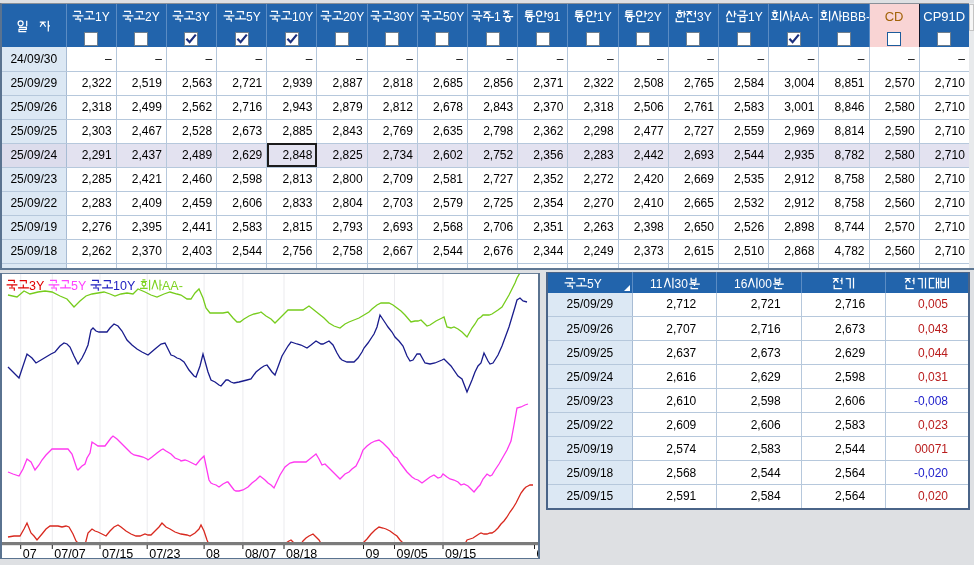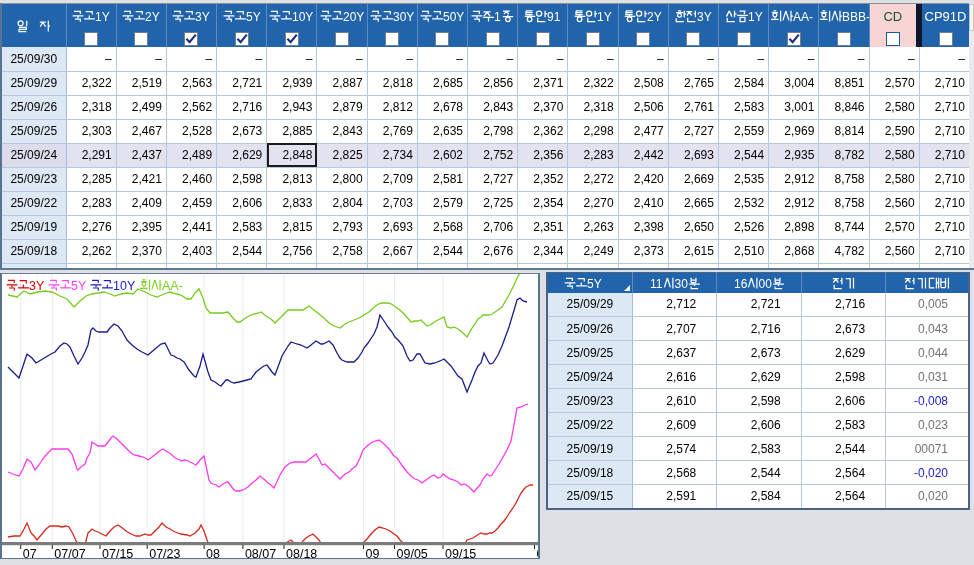--- a/index.html
+++ b/index.html
@@ -5,21 +5,21 @@
  font-family:"Liberation Sans",sans-serif;font-size:12px;color:#000;position:relative}
 svg.kl{display:inline-block;vertical-align:middle}
 svg.kl use{fill:none;stroke:currentColor;stroke-width:1.25;stroke-linecap:butt}
 svg.kl text{fill:currentColor;stroke:none;font-family:"Liberation Sans",sans-serif}
 #t1wrap{position:absolute;left:0;top:3px;width:969px;height:265px;overflow:hidden;
  border-left:2px solid #5a7390;border-top:1px solid #8a9098;background:#fff}
 #t1{border-collapse:collapse;table-layout:fixed;width:967px}
 #t1 th,#t1 td{overflow:hidden;white-space:nowrap}
 .hr th{background:#2264ac;color:#fff;height:43px;vertical-align:top;position:relative;
  border-right:1px solid #5b8cc4;font-weight:normal}
-.hr th.cdh{background:#f9d4d4;color:#14532d;border-right:6px solid #0f172a}
+.hr th.cdh{background:#f9d4d4;color:#a16207;border-right:1px solid #0f172a}
 .hfirst{vertical-align:middle!important}
 .ilja{text-align:center;margin-top:0}
 .hl{text-align:center;margin-top:5px;height:19px}
 .hk{text-align:center;margin-top:4px}
 .cb{display:inline-block;width:14px;height:14px;background:#fff;border:1px solid #6e7e8e;
  vertical-align:top;line-height:9px}
 .cb svg{margin:-1px 0 0 -1px}
 .dr td{height:24px;border-right:1px solid #b6c8dc;border-bottom:1px solid #b6c8dc;background:#fff}
 .dcell{background:#dce8f4!important;text-align:center;border-right:1px solid #a8bcd4!important}
 .nc{text-align:right;padding-right:4px}
@@ -34,21 +34,21 @@
  width:424px;border:2px solid #4a6488;border-top-width:1px;background:#fff}
 #t2 th,#t2 td{overflow:hidden;white-space:nowrap}
 .hr2 th{background:#2264ac;color:#fff;height:20px;font-weight:normal;position:relative;
  border-right:1px solid #5b8cc4}
 .rh0in{text-align:left;padding-left:16px}
 .tri{position:absolute;right:2px;bottom:2px;width:0;height:0;border-bottom:6px solid #fff;
  border-left:6px solid transparent}
 .rr td{height:24px;border-right:1px solid #b6c8dc;border-bottom:1px solid #b6c8dc;background:#fff}
 .rd{background:#dce8f4!important;text-align:center;border-right:1px solid #a8bcd4!important}
 .rn{text-align:right;padding-right:20px}
-.pos{color:#737373}
+.pos{color:#b91c1c}
 .neg{color:#2222cc}
 </style></head>
 <body>
 <svg width="0" height="0" style="position:absolute">
     <defs>
       <g id="gil">
         <path d="M9.7,0.8 V6.3 M2,7.4 H9.3 V9.4 H2 V11.6 H9.3"></path>
         <circle cx="3.6" cy="3.3" r="2.5"></circle>
       </g>
       <g id="gja">
@@ -284,21 +284,21 @@
           <th class="hc cdh">
             <div class="hl"><span style="font-size:13px">CD</span></div>
             <div class="hk"><span class="cb" style="border-color:#1c5c9c"></span></div>
           </th>
           <th class="hc">
             <div class="hl"><span style="font-size:13px">CP91D</span></div>
             <div class="hk"><span class="cb" style="border-color:#6e7e8e"></span></div>
           </th>
         </tr>
         <tr class="dr">
-          <td class="dcell">25/09/30</td>
+          <td class="dcell">24/09/30</td>
           <td class="nc">–</td>
           <td class="nc">–</td>
           <td class="nc">–</td>
           <td class="nc">–</td>
           <td class="nc">–</td>
           <td class="nc">–</td>
           <td class="nc">–</td>
           <td class="nc">–</td>
           <td class="nc">–</td>
           <td class="nc">–</td>

